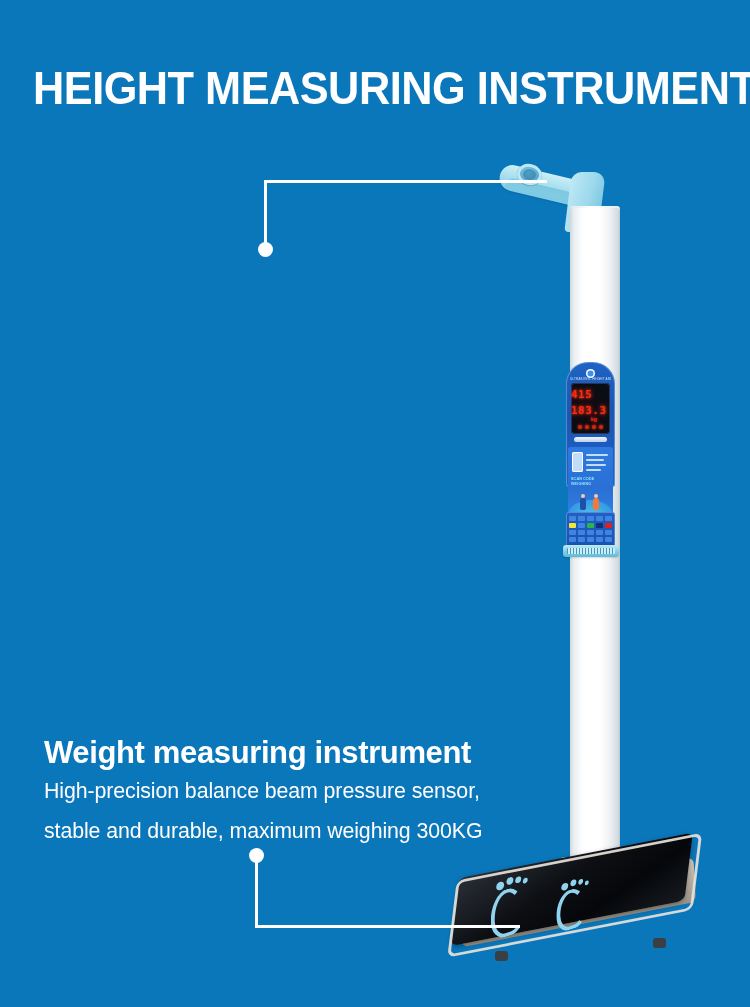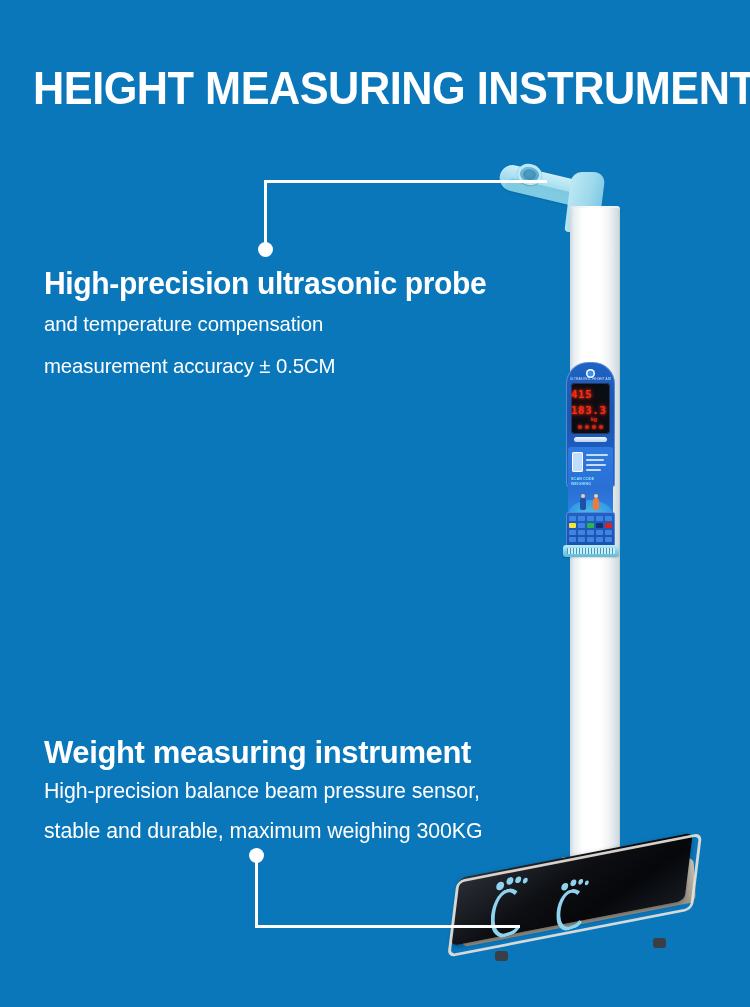--- a/index.html
+++ b/index.html
@@ -601,25 +601,20 @@
     <div class="leader-seg h"></div>
     <div class="leader-seg v"></div>
     <div class="leader-dot"></div>
   </div>
   <div class="leader" id="leader-base">
     <div class="leader-seg v"></div>
     <div class="leader-seg h"></div>
     <div class="leader-dot"></div>
   </div>
 
-  <div class="callout" id="callout-probe">
-    <div class="callout-head">High-precision ultrasonic probe</div>
-    <div class="callout-line">and temperature compensation</div>
-    <div class="callout-line">measurement accuracy ± 0.5CM</div>
-  </div>
 
   <div class="callout" id="callout-weight">
     <div class="callout-head">Weight measuring instrument</div>
     <div class="callout-line">High-precision balance beam pressure sensor,</div>
     <div class="callout-line">stable and durable, maximum weighing 300KG</div>
   </div>
 
 </div>
 
 </body></html>

